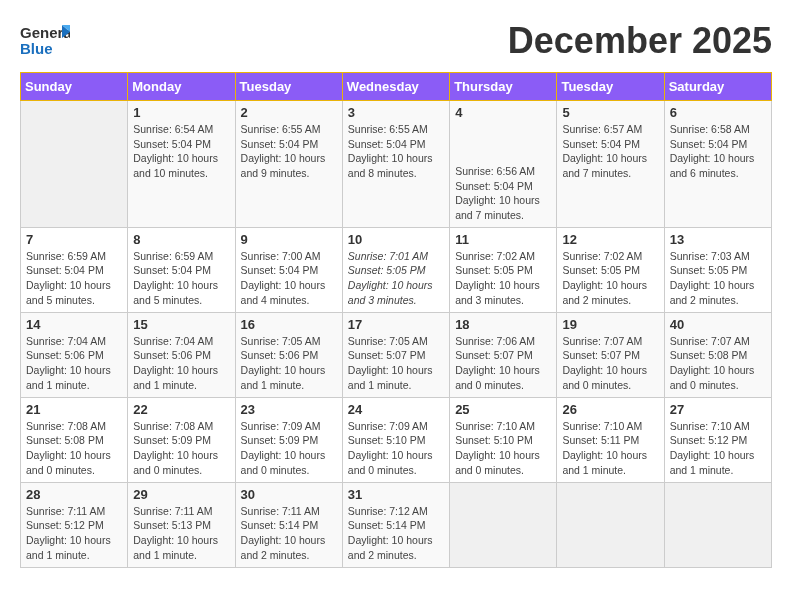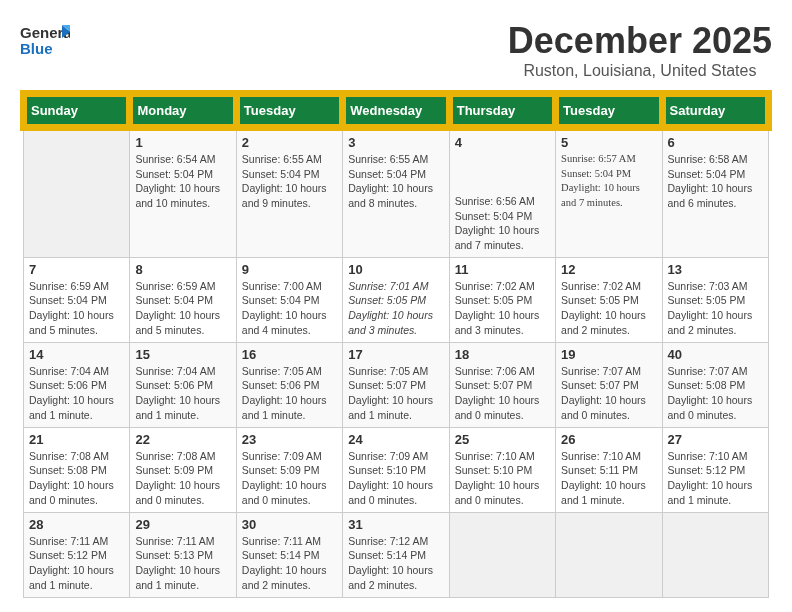--- a/index.html
+++ b/index.html
@@ -32,27 +32,27 @@
     .location {
       font-size: 16px;
       color: #555;
     }
     table {
       width: 100%;
       border-collapse: collapse;
       table-layout: fixed;
     }
     thead tr th {
-      background-color: #15803d;
+      background-color: #8b5cf6;
       color: #fff;
       font-size: 13px;
       font-weight: bold;
       padding: 6px 4px;
       text-align: left;
-      border: 7px solid #eab308;
+      border: 1px solid #eab308;
     }
     tbody tr td {
       vertical-align: top;
       border: 1px solid #ccc;
       padding: 4px 5px;
       font-size: 11px;
       color: #333;
       height: 85px;
     }
     tbody tr:nth-child(odd) td {
@@ -88,21 +88,20 @@
           <text x="0" y="18" font-size="15" font-weight="bold" fill="#333" font-family="Arial">General</text>
           <text x="0" y="34" font-size="15" font-weight="bold" fill="#1a6fbe" font-family="Arial">Blue</text>
           <polygon points="42,5 50,12 42,18" fill="#1a6fbe"></polygon>
           <polygon points="42,5 50,12 50,5" fill="#4aaaf0"></polygon>
         </svg>
       </div>
     </div>
   </div>
   <div class="title-block">
     <div class="month-title">December 2025</div>
-    <div class="location">Ruston, Louisiana, United States</div>
   </div>
 </div>
 
 <table>
   <thead>
     <tr id="header-row">
     <th>Sunday</th>
         <th>Monday</th>
         <th>Tuesday</th>
         <th>Wednesday</th>
@@ -137,21 +136,21 @@
         </td>
         <td>
           <span class="day-num">4</span>
           <div class="day-info" style="white-space: pre-line; margin-top: 44px;">Sunrise: 6:56 AM
 Sunset: 5:04 PM
 Daylight: 10 hours
 and 7 minutes.</div>
         </td>
         <td>
           <span class="day-num">5</span>
-          <div class="day-info" style="white-space: pre-line; font-family: Liberation Serif, serif;">Sunrise: 6:57 AM
+          <div class="day-info" style="white-space: pre-line;">Sunrise: 6:57 AM
 Sunset: 5:04 PM
 Daylight: 10 hours
 and 7 minutes.</div>
         </td>
         <td>
           <span class="day-num">6</span>
           <div class="day-info" style="white-space: pre-line;">Sunrise: 6:58 AM
 Sunset: 5:04 PM
 Daylight: 10 hours
 and 6 minutes.</div>

